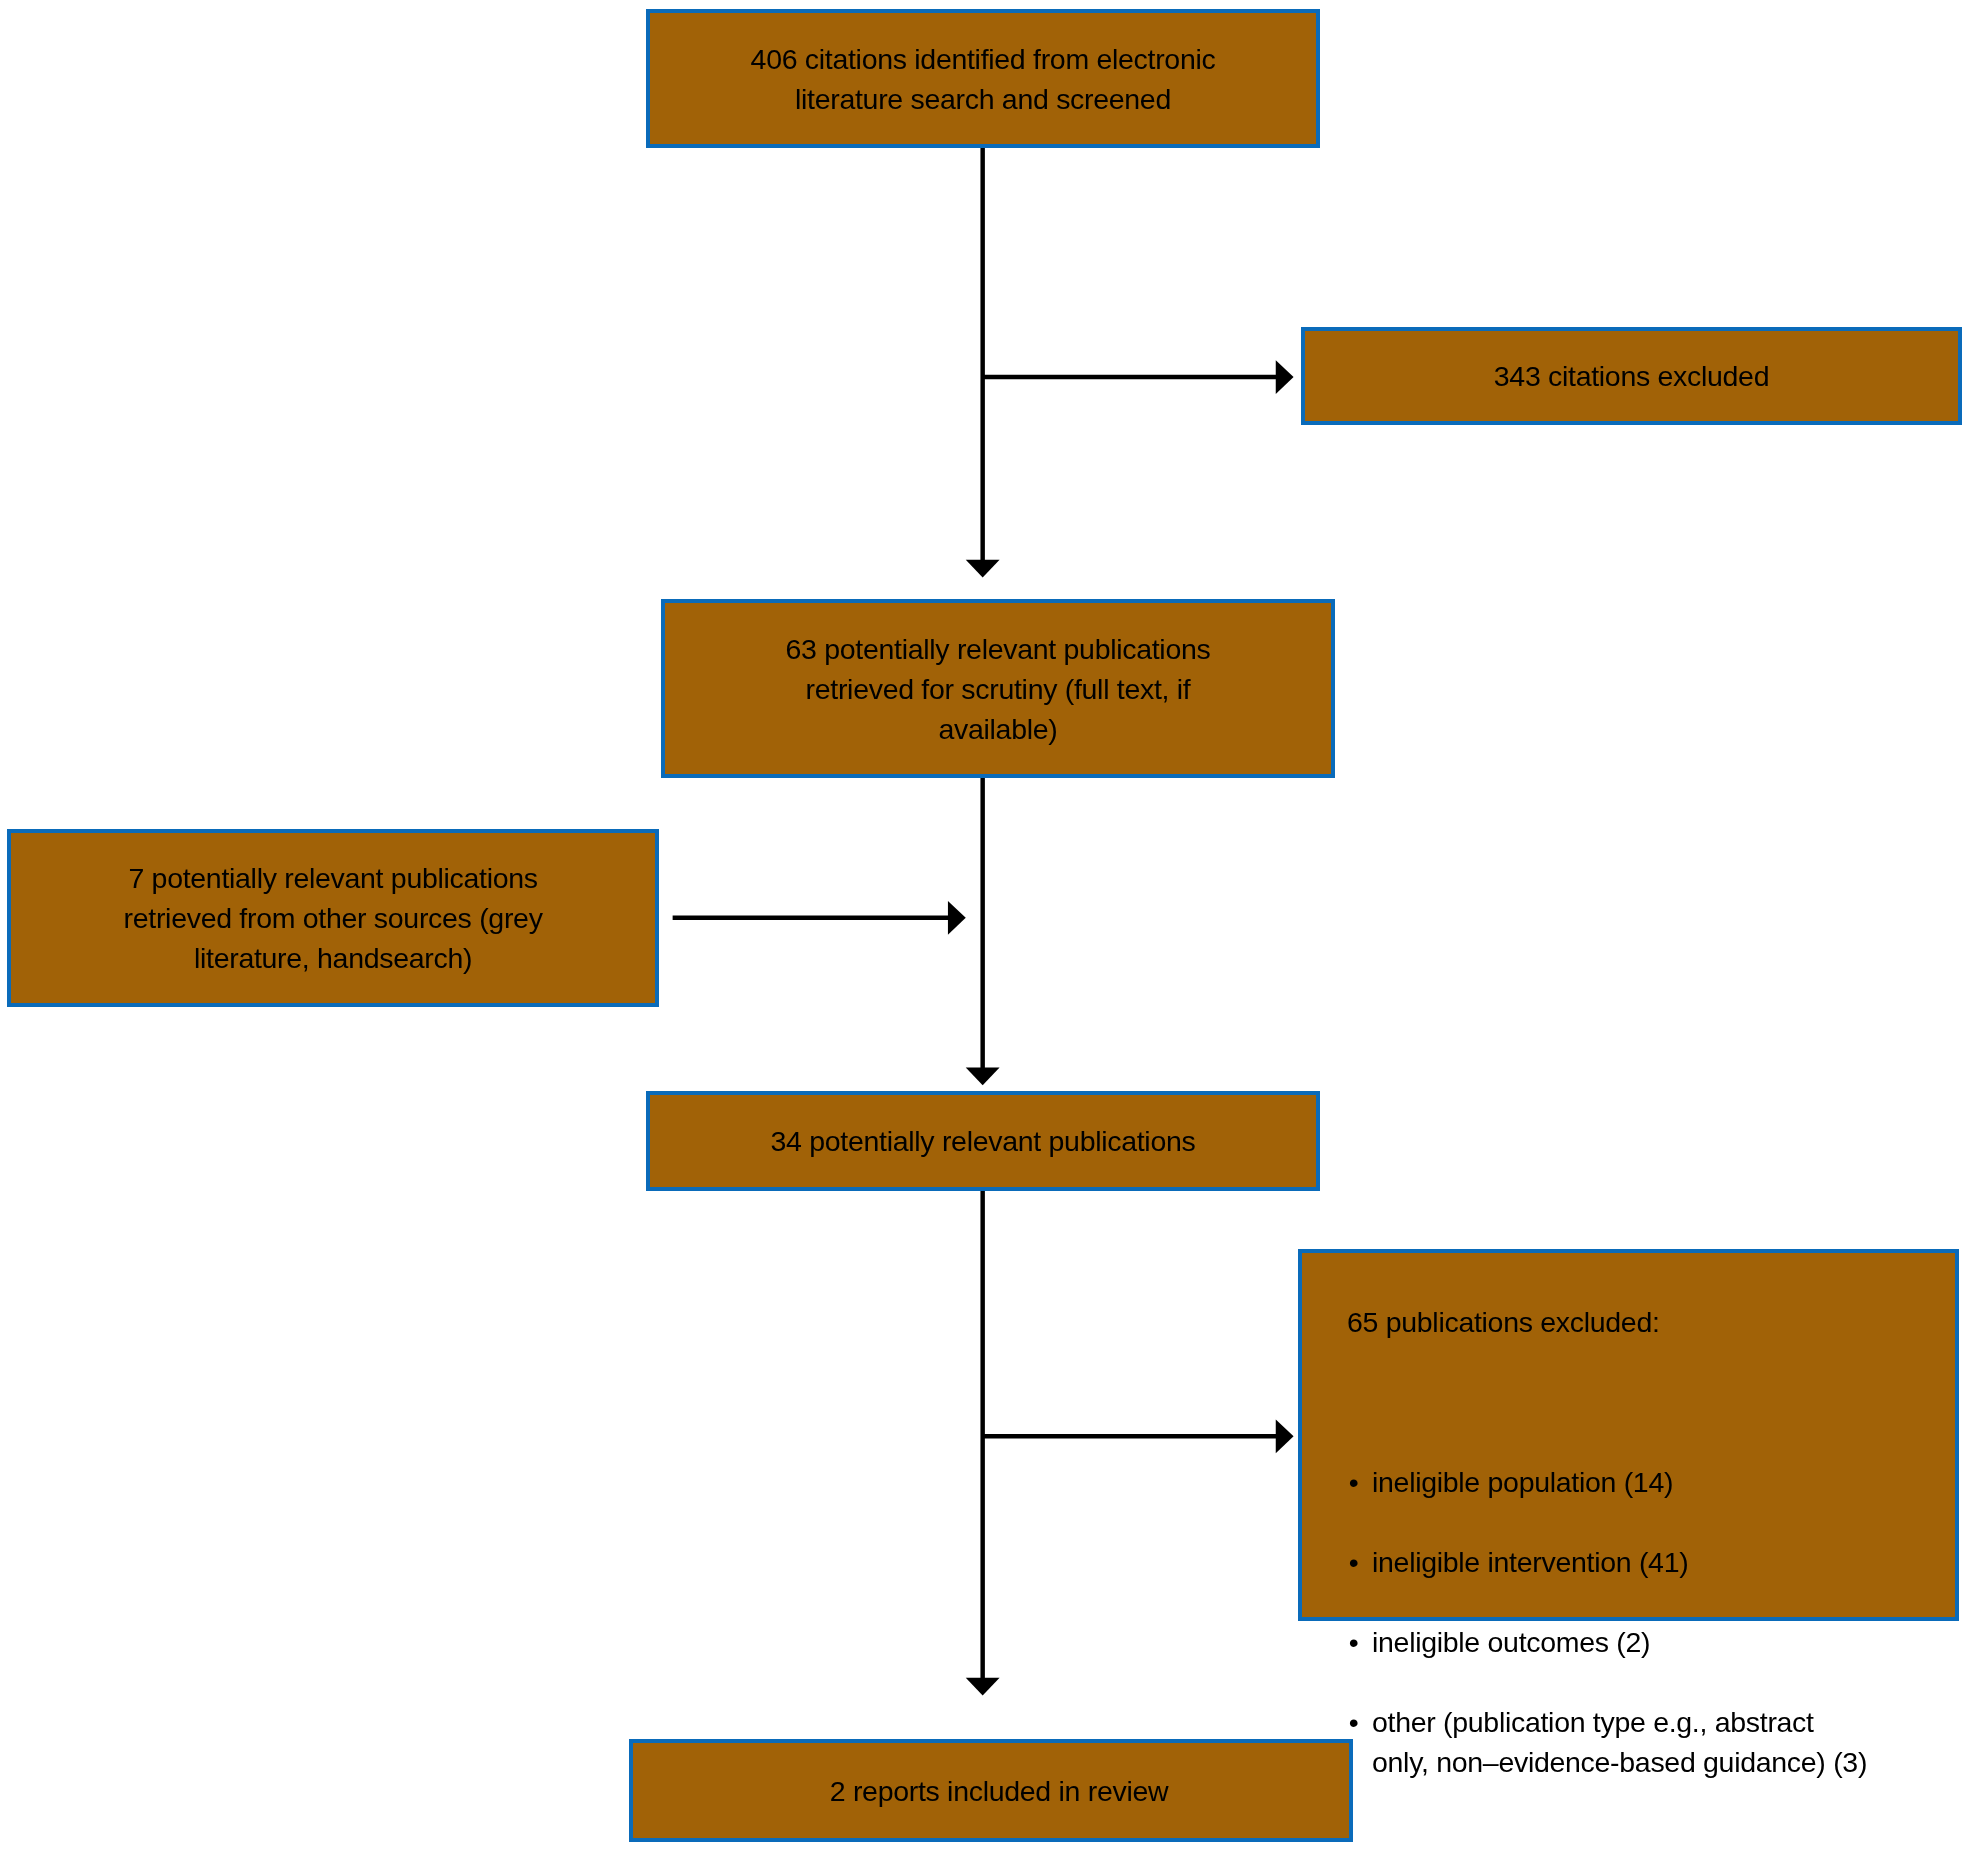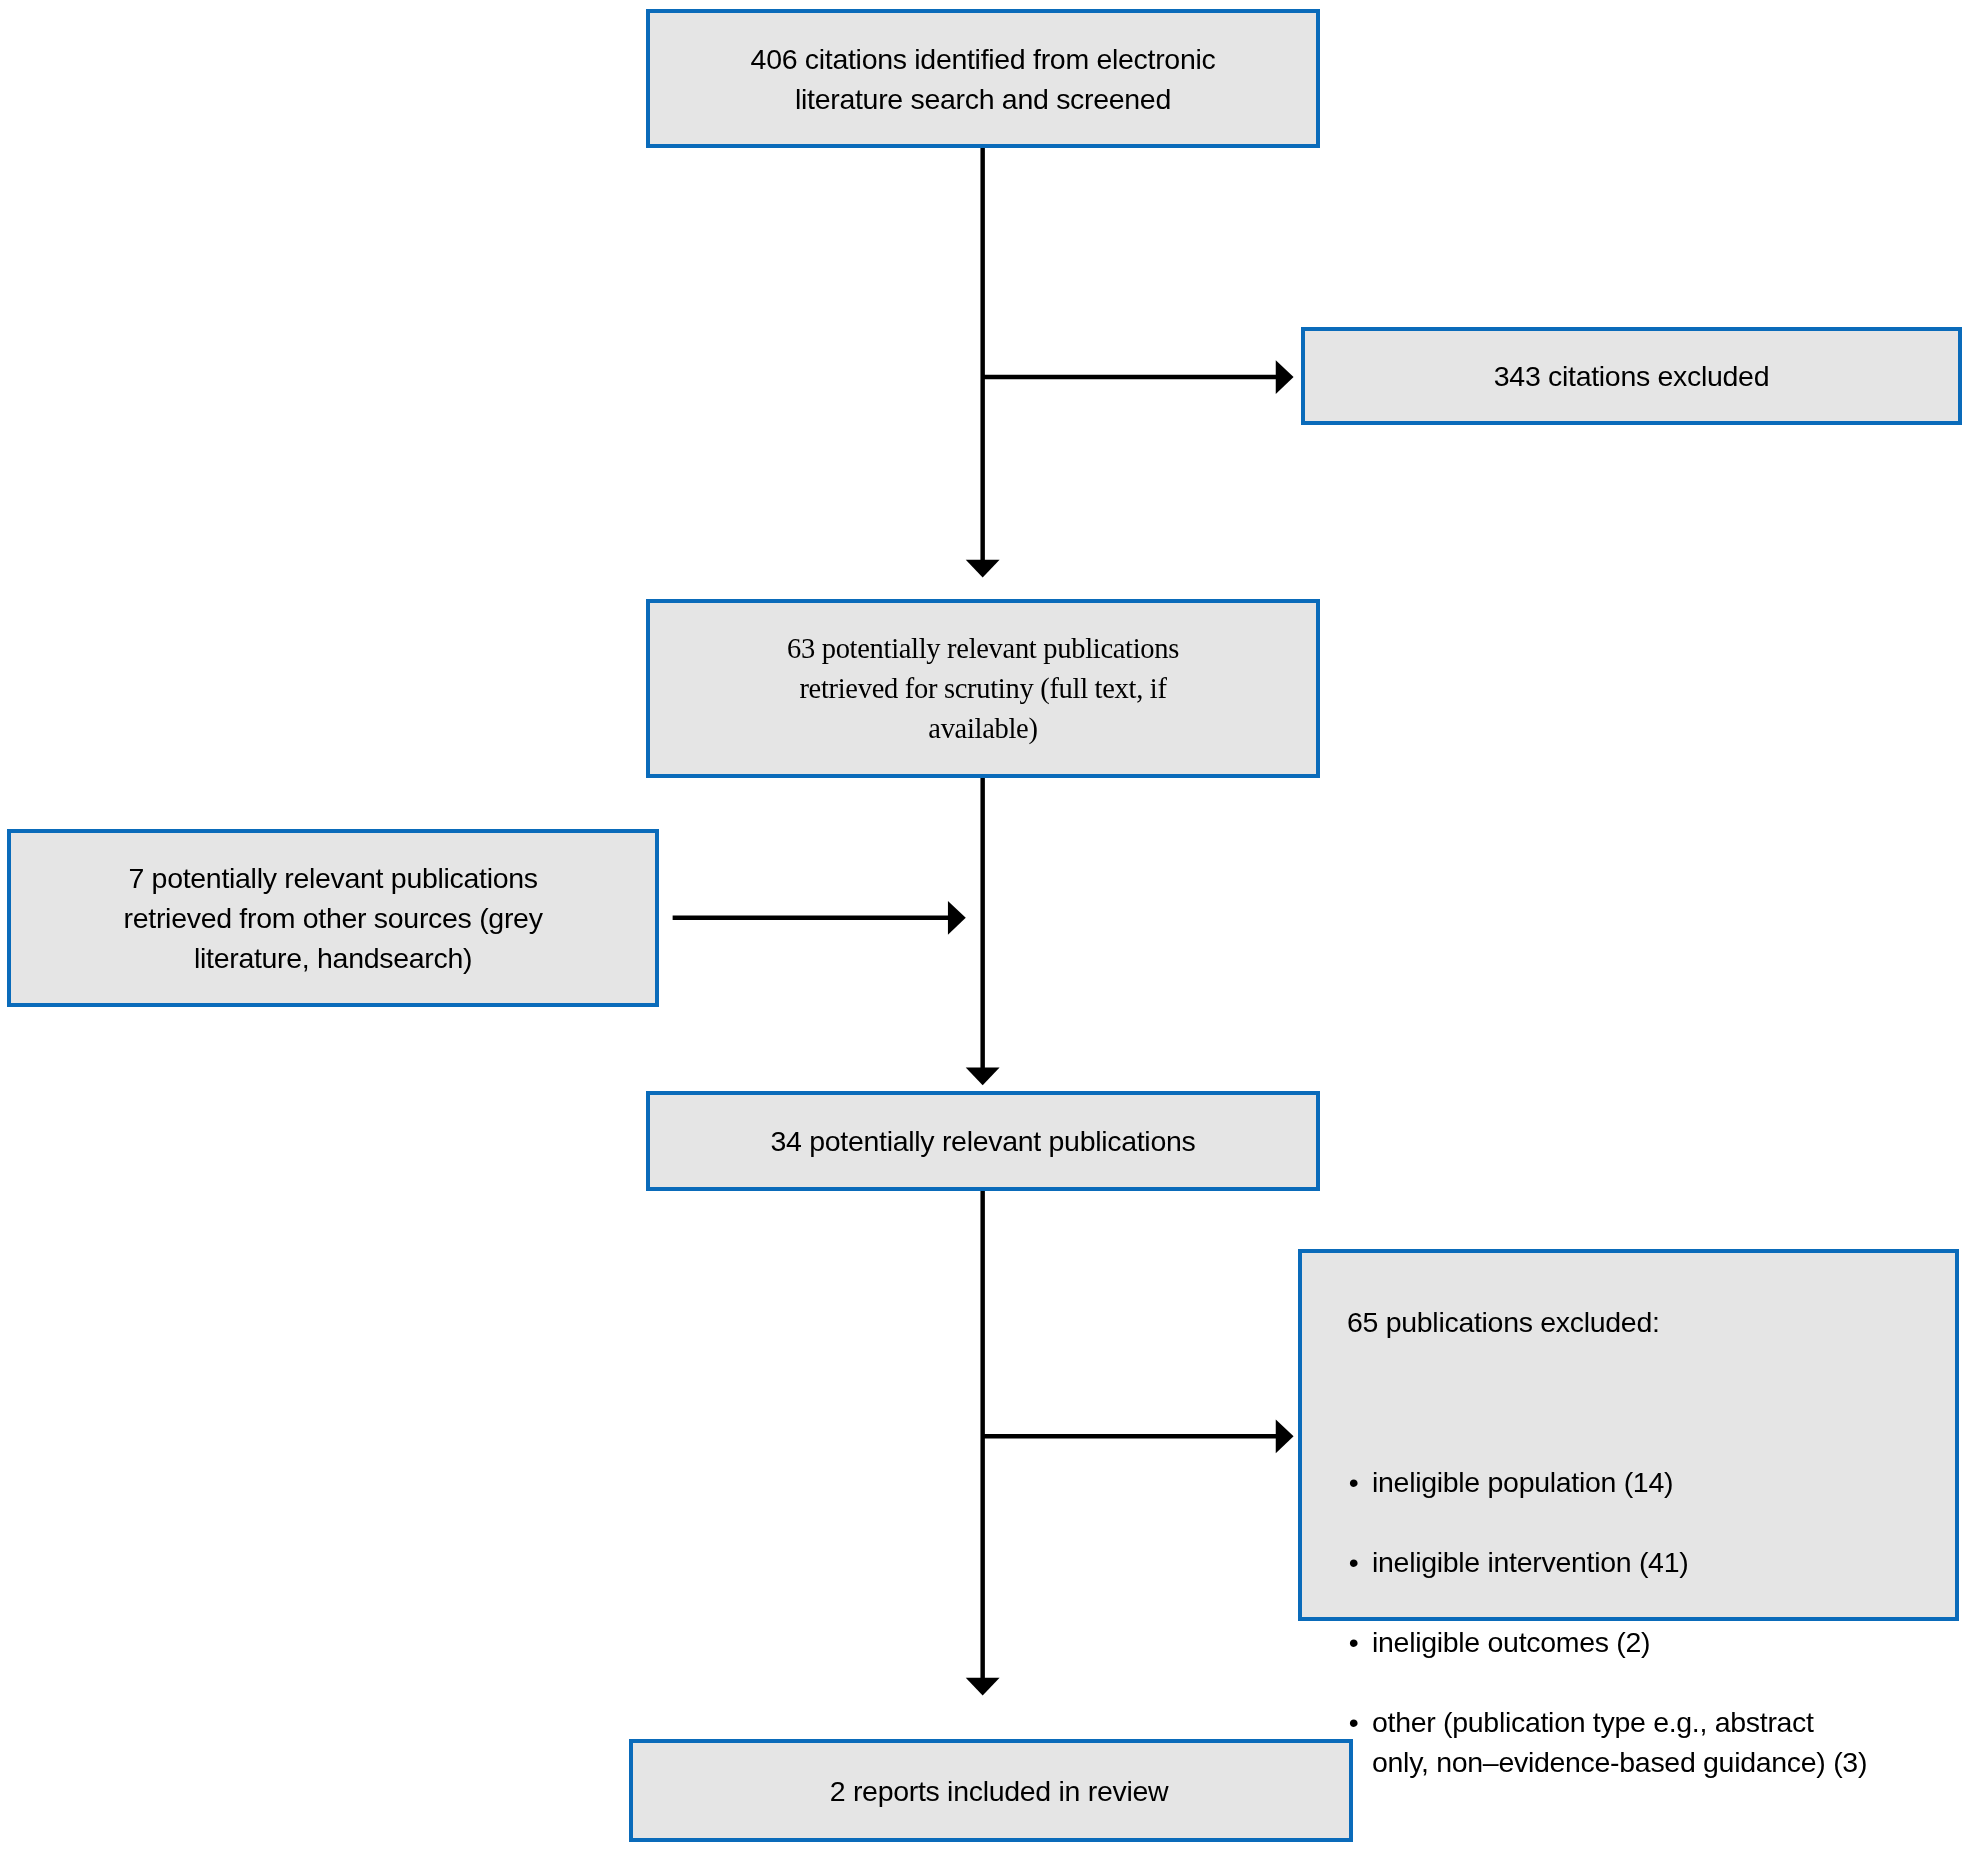--- a/index.html
+++ b/index.html
@@ -25,33 +25,33 @@
     stroke-width: 5;
   }
   svg.arrow-layer polygon {
     fill: var(--arrow, #000000);
     stroke: none;
   }
   .box {
     position: absolute;
     box-sizing: border-box;
     border: 4.5px solid var(--box-border, #0a6bba);
-    background: #e5e5e5;
+    background: #a16207;
     display: flex;
     align-items: center;
     justify-content: center;
     text-align: center;
     font-size: 28.5px;
     line-height: 40px;
     letter-spacing: -0.3px;
     white-space: pre-line;
   }
   .box-identified   { left: 646px;  top: 9px;   width: 674px; height: 139px; }
   .box-excluded-1   { left: 1301px; top: 327px;  width: 661px; height: 98px; }
-  .box-retrieved    { left: 646px;  top: 599px;  width: 674px; height: 179px; font-family: Liberation Serif, serif; }
+  .box-retrieved    { left: 661px;  top: 599px;  width: 674px; height: 179px; }
   .box-other        { left: 7.1px;    top: 829px;  width: 652px; height: 178px; }
   .box-combined     { left: 646px;  top: 1091px; width: 674px; height: 100px; }
   .box-included     { left: 629px;  top: 1739px; width: 724px; height: 103px; padding-left: 16px; }
 
   .box-excluded-2 {
     left: 1298px; top: 1249px; width: 661px; height: 372px;
     display: block;
     text-align: left;
     padding: 9px 36px 18px 45px;
   }

